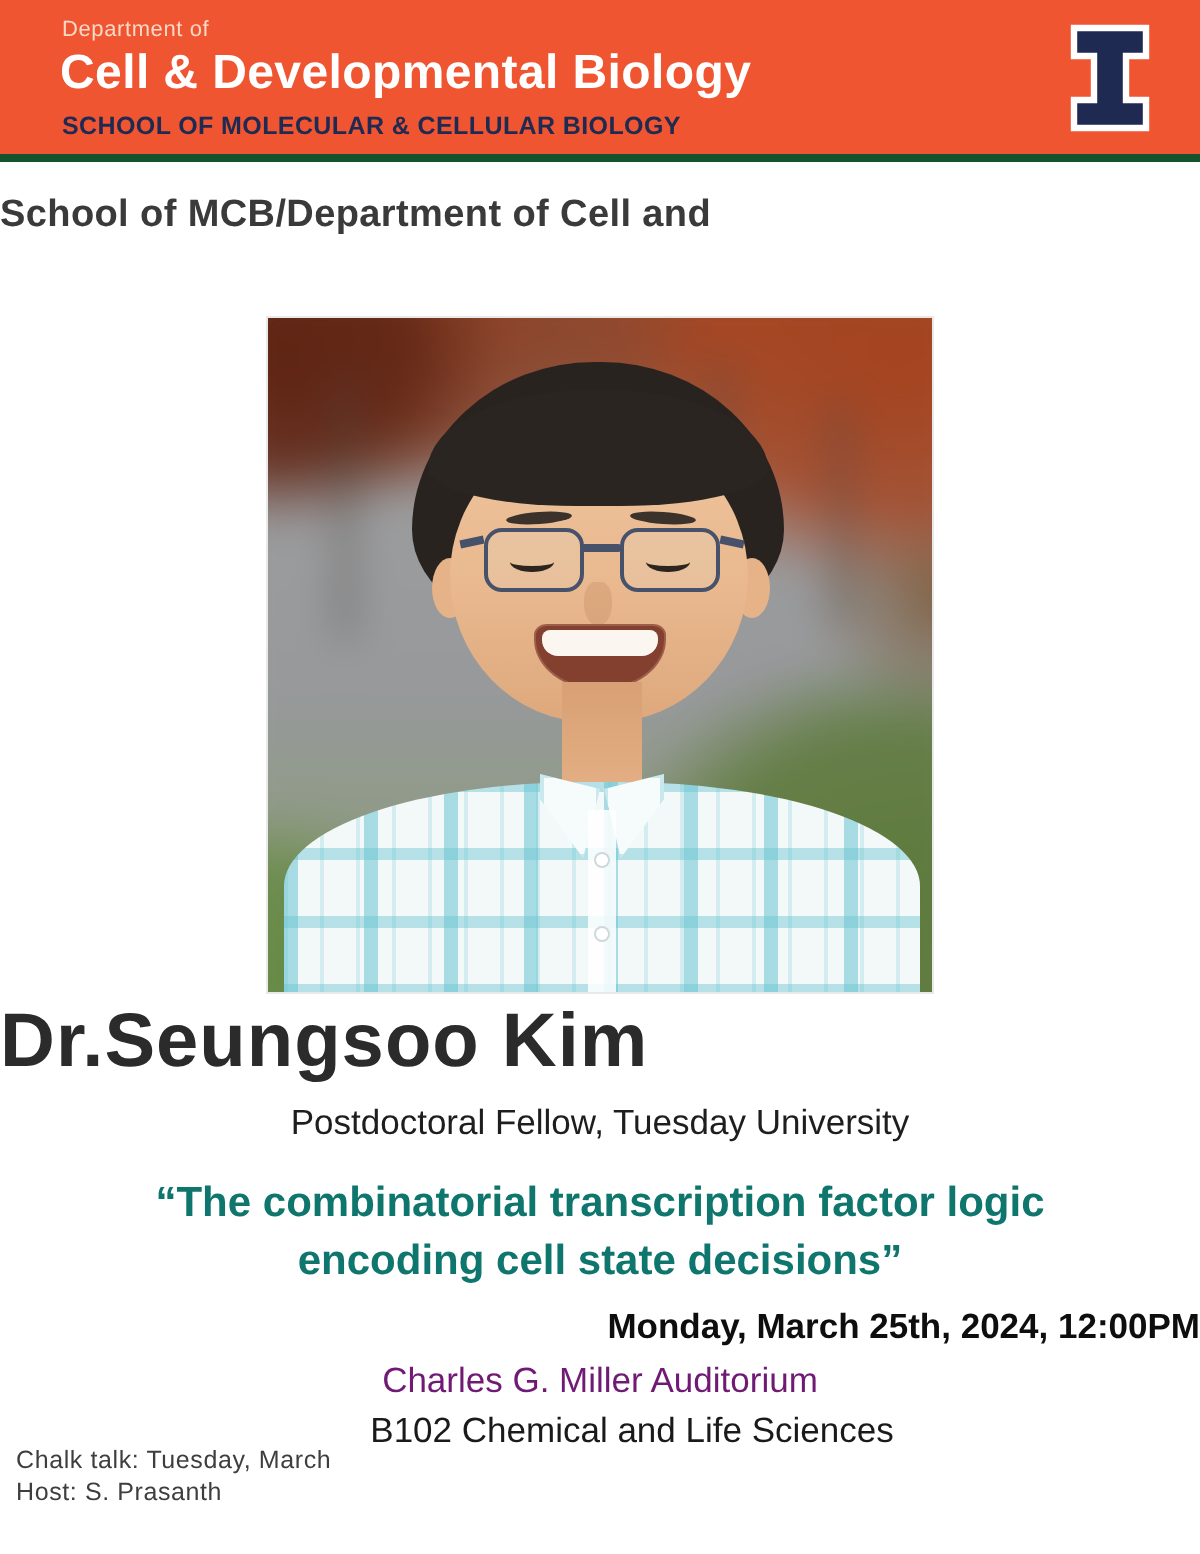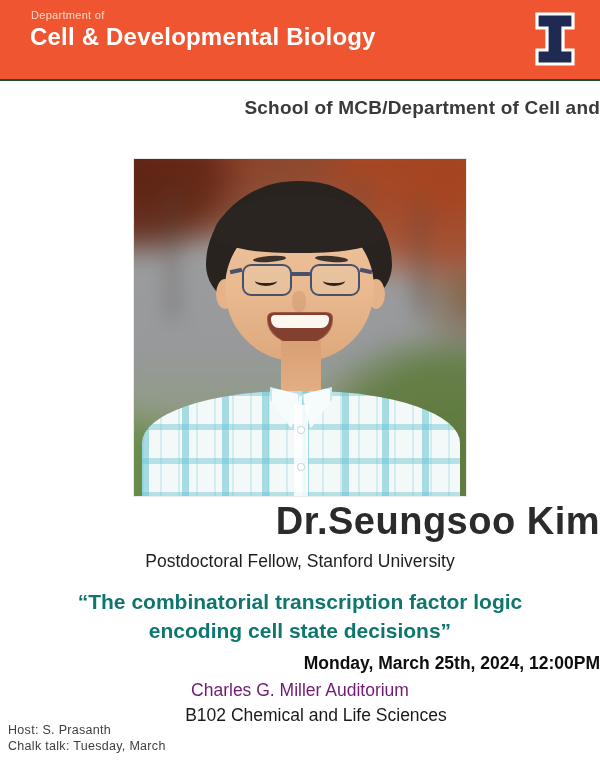--- a/index.html
+++ b/index.html
@@ -6,42 +6,42 @@
   html,body { background:#ffffff; }
   body { font-family:"Liberation Sans", sans-serif; }
   .poster {
     position:relative; width:600px; height:777px; background:#ffffff;
     overflow:hidden; margin:0 auto;
   }
 
   
   .header {
     position:absolute; left:0; top:0; width:600px; height:81px;
-    background:#EE5530; border-bottom:2px solid #14532d;
+    background:#EE5530; border-bottom:4px solid #14532d;
   }
   .dept-eyebrow {
     position:absolute; left:31px; top:9px;
     font-size:11px; font-weight:normal; color:#FBD9C6; letter-spacing:0.3px;
   }
   .header-title {
     position:absolute; left:30px; top:23px;
     font-size:24px; font-weight:bold; color:#ffffff; letter-spacing:0.2px;
   }
   .header-subtitle {
     position:absolute; left:31px; top:56px;
     font-size:12.5px; font-weight:bold; color:#1F2A52; letter-spacing:0.2px;
   }
   .logo-i {
     position:absolute; right:23px; top:11px; width:44px; height:56px;
   }
 
   
   .seminar-title {
     position:absolute; left:0; top:94px; width:600px;
-    text-align:right; font-size:19px; font-weight:bold; color:#3A3A3A;
+    text-align:left; font-size:19px; font-weight:bold; color:#3A3A3A;
     line-height:27px; letter-spacing:0.2px;
   }
 
   
   .photo {
     position:absolute; left:133px; top:158px; width:334px; height:339px;
     overflow:hidden; background:#96989a; border:1px solid #e9e9e9;
   }
   .photo .bg {
     position:absolute; left:-18px; top:-18px; right:-18px; bottom:-18px;
@@ -117,21 +117,21 @@
   }
   .collar { position:absolute; top:228px; width:30px; height:42px; background:#f6fbfc; box-shadow:inset 0 0 0 2px rgba(120,200,212,.35); }
   .collar.l { left:136px; clip-path:polygon(0 0, 100% 18%, 72% 100%, 0 30%); }
   .collar.r { left:168px; clip-path:polygon(0 18%, 100% 0, 100% 30%, 28% 100%); }
   .placket { position:absolute; left:160px; top:246px; width:14px; height:93px; background:rgba(255,255,255,.85); }
   .button { position:absolute; left:164px; width:6px; height:6px; border-radius:50%; background:#fff; box-shadow:0 0 0 1px #cfd8da; }
   .button.b1 { top:268px; } .button.b2 { top:305px; }
 
   
   .speaker-name {
-    position:absolute; left:0; top:500px; width:600px; text-align:right;
+    position:absolute; left:0; top:500px; width:600px; text-align:left;
     font-size:38px; font-weight:bold; color:#2B2B2B; letter-spacing:0.5px;
   }
   .speaker-affiliation {
     position:absolute; left:0; top:551px; width:600px; text-align:center;
     font-size:17.5px; color:#1E1E1E;
   }
   .talk-quote {
     position:absolute; left:0; top:587px; width:600px; text-align:center;
     font-size:21px; font-weight:bold; color:#0f766e; line-height:29px;
   }
@@ -156,20 +156,21 @@
   .host-block .indent { padding-left:19px; }
 </style>
 </head>
 <body>
 
 <div class="poster">
 
   <div class="header">
     <div class="dept-eyebrow">Department of</div>
     <div class="header-title">Cell &amp; Developmental Biology</div>
+    <div class="header-subtitle">SCHOOL OF MOLECULAR &amp; CELLULAR BIOLOGY</div>
     <svg class="logo-i" viewBox="0 0 44 56">
       <path d="M4 3 H40 V17 H30 V39 H40 V53 H4 V39 H14 V17 H4 Z" fill="#1F2A52" stroke="#ffffff" stroke-width="3.2" stroke-linejoin="miter"></path>
     </svg>
   </div>
 
   <div class="seminar-title">
     <div>School of MCB/Department of Cell and</div>
   </div>
 
   <div class="photo" title="Portrait of Dr. Seungsoo Kim smiling outdoors, wearing glasses and a light blue plaid shirt, with blurred autumn foliage, a gray path and green grass in the background">
@@ -201,29 +202,29 @@
       <div class="shirt"></div>
       <div class="collar l"></div>
       <div class="collar r"></div>
       <div class="placket"></div>
       <div class="button b1"></div>
       <div class="button b2"></div>
     </div>
   </div>
 
   <div class="speaker-name">Dr.Seungsoo Kim</div>
-  <div class="speaker-affiliation">Postdoctoral Fellow, Stanford University</div>
+  <div class="speaker-affiliation">Postdoctoral Fellow, Tuesday University</div>
 
   <div class="talk-quote">
     <div>“The combinatorial transcription factor logic</div>
     <div>encoding cell state decisions”</div>
   </div>
 
   <div class="talk-datetime">Monday, March 25th, 2024, 12:00PM</div>
   <div class="venue-line1">Charles G. Miller Auditorium</div>
   <div class="venue-line2">B102 Chemical and Life Sciences</div>
 
   <div class="host-block">
+    <div>Chalk talk: Tuesday, March</div>
     <div>Host: S. Prasanth</div>
-    <div>Chalk talk: Tuesday, March</div>
   </div>
 
 </div>
 
 </body></html>

